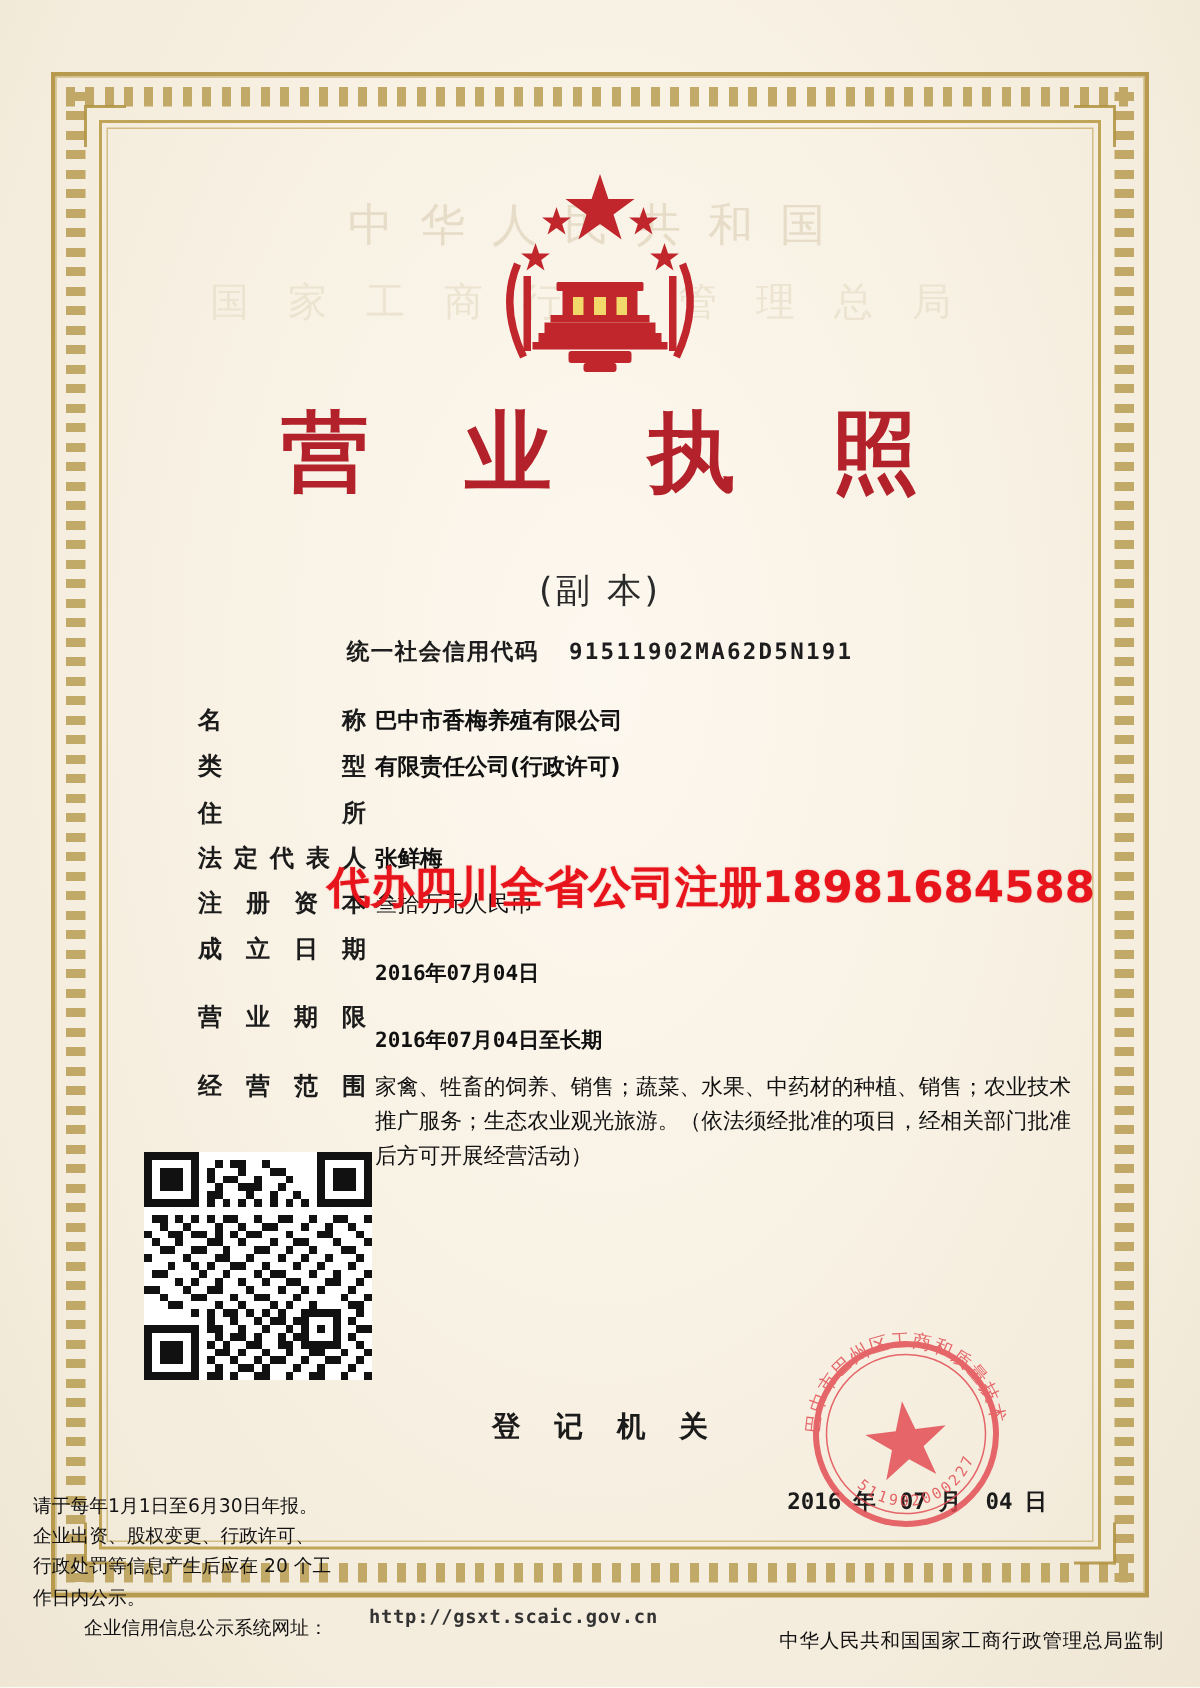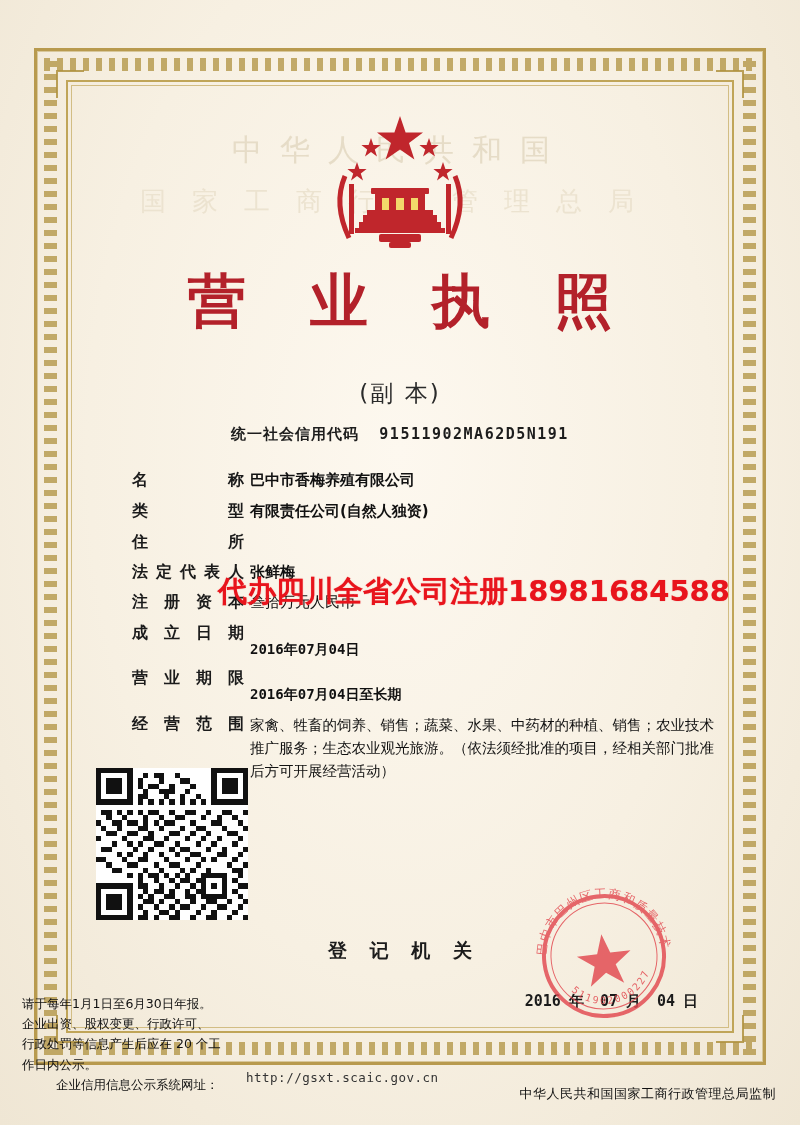--- a/index.html
+++ b/index.html
@@ -146,21 +146,21 @@
 
   
   .note{
     position:absolute;left:22px;bottom:30px;
     font-size:12.5px;color:#111;line-height:1.62;
   }
   .note .ind{padding-left:34px;}
   .url{
     position:absolute;left:246px;bottom:40px;
     font-family:"DejaVu Sans Mono","Liberation Mono",monospace;
-    font-size:12.5px;color:#333;letter-spacing:.5px;
+    font-size:12.5px;color:#333;letter-spacing:.5px;font-weight:bold;
   }
   .issuer{
     position:absolute;right:24px;bottom:22px;
     font-size:13px;color:#111;letter-spacing:.5px;
   }
 </style>
 </head>
 <body>
 
 <div id="page">
@@ -228,21 +228,21 @@
         <span>称</span>
       </div>
       <div class="val bold">巴中市香梅养殖有限公司</div>
     </div>
 
     <div class="row">
       <div class="lab">
         <span>类</span>
         <span>型</span>
       </div>
-      <div class="val bold">有限责任公司(自然人独资)</div>
+      <div class="val bold">有限责任公司(行政许可)</div>
     </div>
 
     <div class="row">
       <div class="lab">
         <span>住</span>
         <span>所</span>
       </div>
     </div>
 
     <div class="row">

